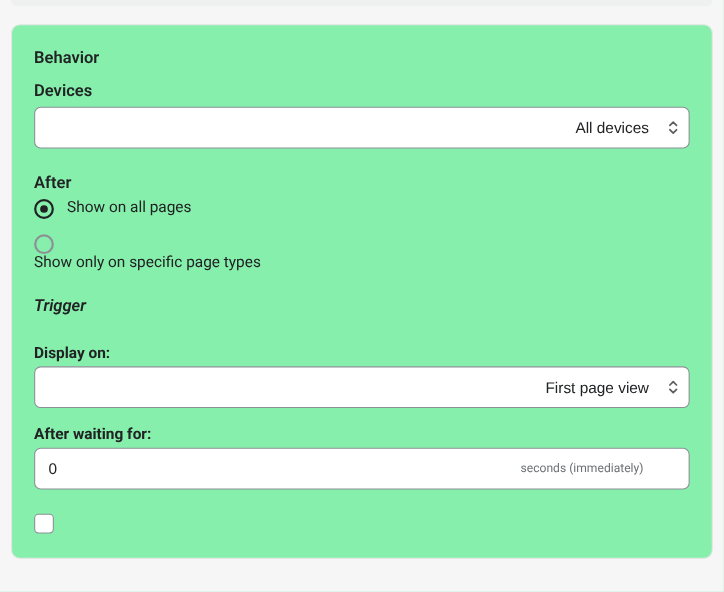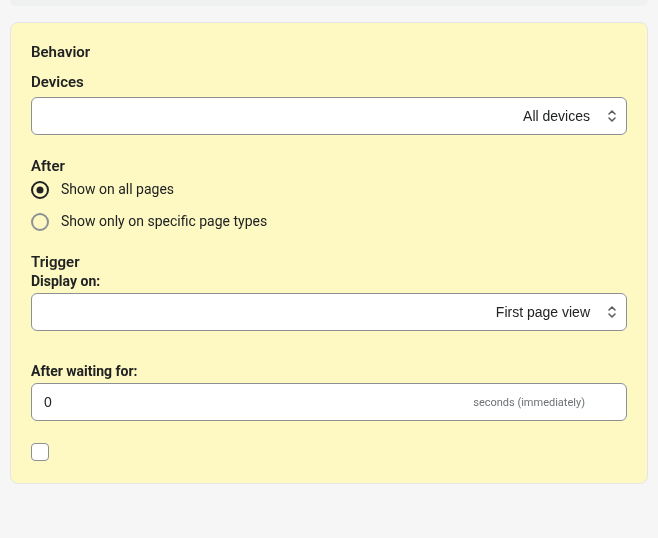--- a/index.html
+++ b/index.html
@@ -16,21 +16,21 @@
     }
     .top-divider {
       height: 6px;
       margin: 0 10px;
       border-bottom: 1px solid transparent;
       background: #eceded;
       border-radius: 0 0 8px 8px;
       opacity: 0.6;
     }
     .card {
-      background: #fef9c3;
+      background: #86efac;
       border-radius: 8px;
       margin: 16px 10px 12px 10px;
       padding: 20px 20px 22px 20px;
       border: 1px solid #e5e5e5;
     }
     .section-title {
       font-size: 15px;
       font-weight: 600;
       color: #202223;
       margin-bottom: 12px;
@@ -82,20 +82,21 @@
       margin-bottom: 22px;
     }
     .radio-row {
       display: flex;
       align-items: flex-start;
       margin-bottom: 14px;
       cursor: pointer;
     }
     .radio-row:last-child {
       margin-bottom: 6px;
+      flex-direction: column;
     }
     .radio-outer {
       width: 18px;
       height: 18px;
       border: 2px solid #8c9196;
       border-radius: 50%;
       margin-right: 12px;
       position: relative;
       flex-shrink: 0;
     }
@@ -112,21 +113,22 @@
       border-radius: 50%;
       top: 50%;
       left: 50%;
       transform: translate(-50%, -50%);
     }
     .radio-label {
       font-size: 14px;
       color: #202223;
     }
     .trigger-section .field-label {
-      margin-bottom: 2px;
+      margin-bottom: 26px;
+      font-style: italic;
     }
     .number-wrap {
       position: relative;
       width: 100%;
       margin-bottom: 22px;
     }
     .number-input {
       width: 100%;
       height: 38px;
       border: 1px solid #8c9196;
@@ -157,21 +159,21 @@
       border-radius: 4px;
       margin-right: 12px;
       flex-shrink: 0;
       background: #fff;
     }
     .checkbox-label {
       font-size: 14px;
       color: #202223;
     }
     .mb-select-tight {
-      margin-bottom: 32px;
+      margin-bottom: 16px;
     }
   </style>
 </head>
 <body>
 
 <div class="top-divider"></div>
 
 <div class="card">
 
   <div class="section-title">Behavior</div>

